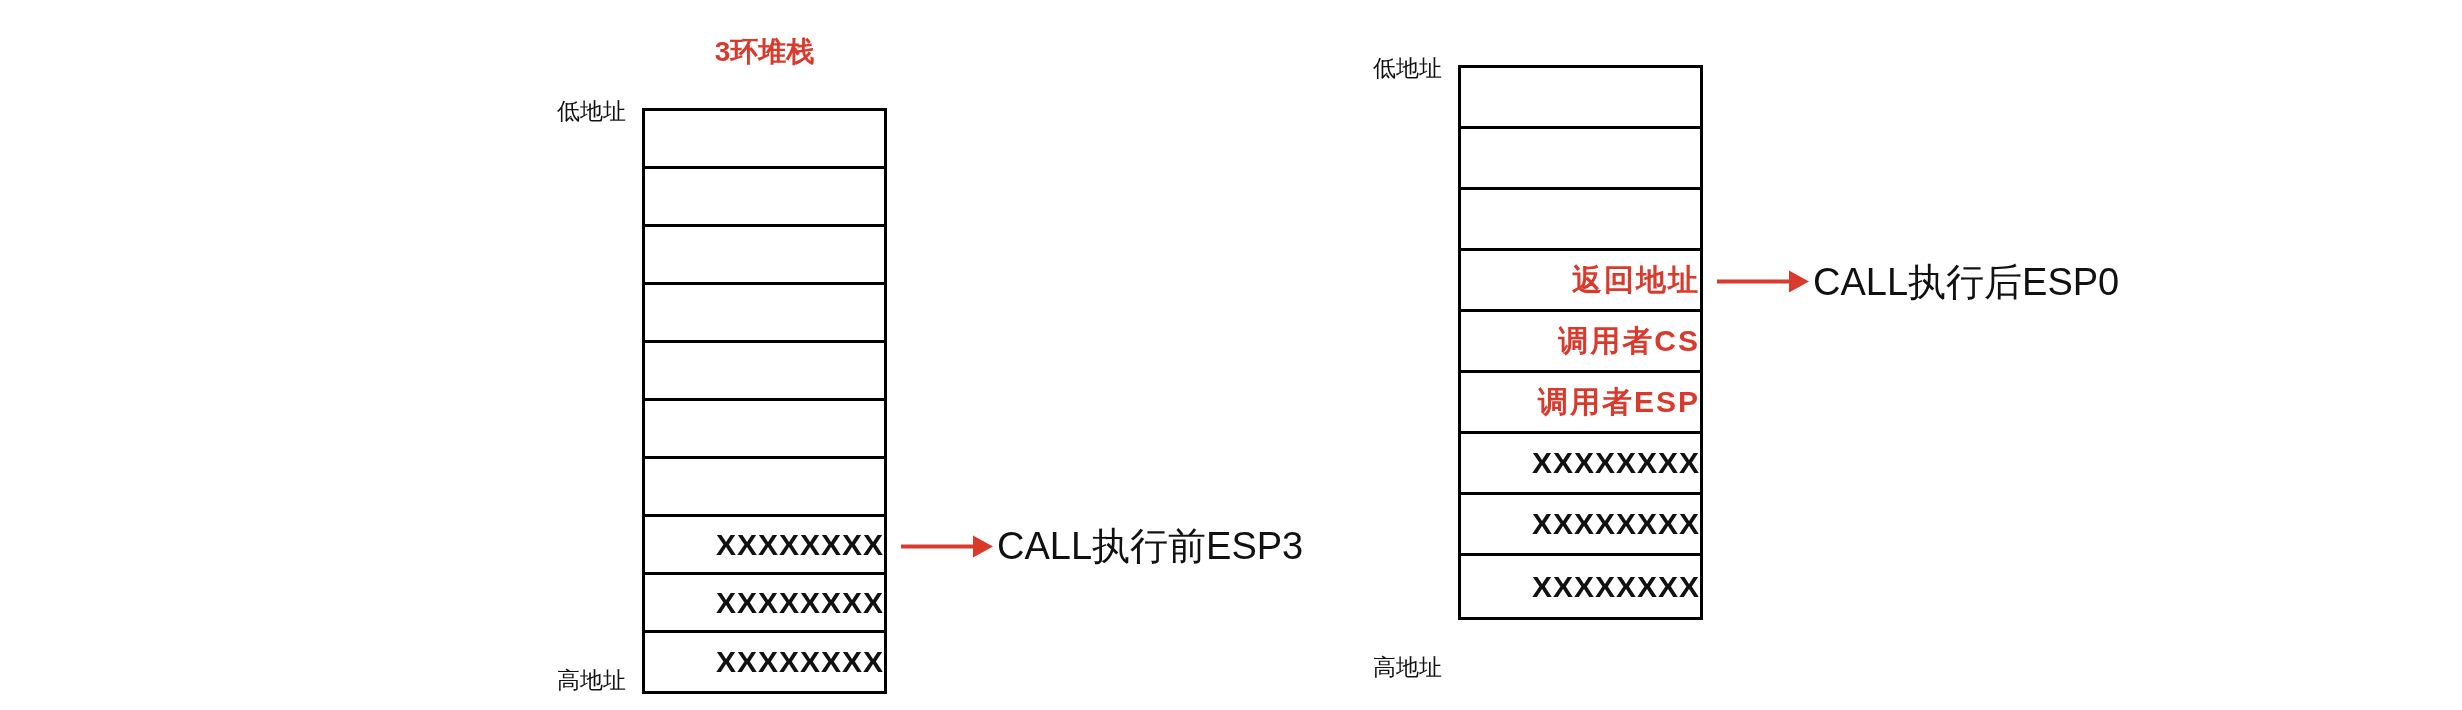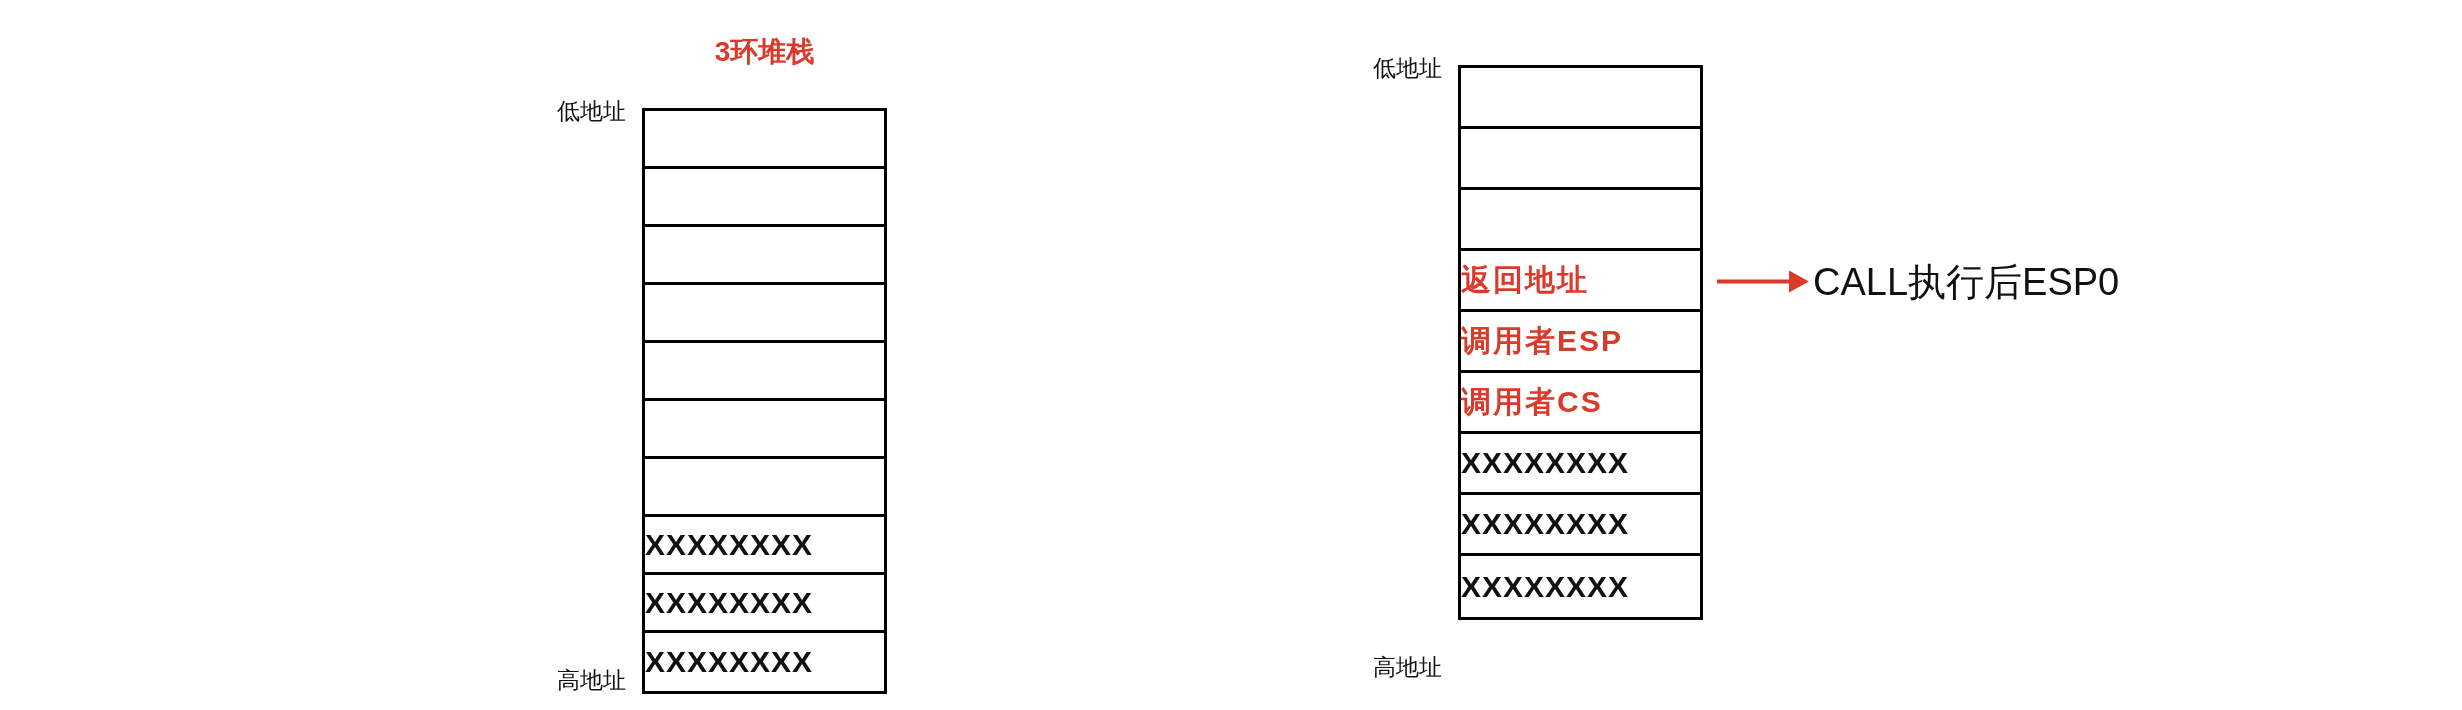--- a/index.html
+++ b/index.html
@@ -49,21 +49,21 @@
     top: var(--box-top);
     width: var(--box-w);
     border: 3px solid #000;
     background: #fff;
   }
   .stack-row {
     height: var(--row-h);
     border-bottom: 3px solid #000;
     display: flex;
     align-items: center;
-    justify-content: flex-start;
+    justify-content: flex-end;
   }
   .stack-row:last-child { border-bottom: none; }
   .stack-row span {
     font-size: 30px;
     font-weight: 700;
     letter-spacing: 1px;
     color: var(--ink);
     white-space: nowrap;
   }
   .stack-row.highlight span {
@@ -129,42 +129,47 @@
           <span>XXXXXXXX</span>
         </div>
         <div class="stack-row data">
           <span>XXXXXXXX</span>
         </div>
         <div class="stack-row data">
           <span>XXXXXXXX</span>
         </div>
       </div>
     <div class="addr-label high">高地址</div>
+    <div class="pointer">
+      <span class="arrow-line"></span>
+      <span class="arrow-head"></span>
+      <span class="pointer-label">CALL执行前ESP3</span>
+    </div>
   </section>
 
   <section class="stack-diagram" style="--box-left: 1458px; --box-top: 65px; --box-w: 245px; --row-h: 61px; --title-top: 14px; --rows: 10; --ptr-row: 3;">
     <div class="addr-label low">低地址</div>
     <div class="stack-box">
         <div class="stack-row empty">
           <span></span>
         </div>
         <div class="stack-row empty">
           <span></span>
         </div>
         <div class="stack-row empty">
           <span></span>
         </div>
         <div class="stack-row highlight">
           <span>返回地址</span>
         </div>
         <div class="stack-row highlight">
-          <span>调用者ESP</span>
+          <span>调用者CS</span>
         </div>
         <div class="stack-row highlight">
-          <span>调用者CS</span>
+          <span>调用者ESP</span>
         </div>
         <div class="stack-row data">
           <span>XXXXXXXX</span>
         </div>
         <div class="stack-row data">
           <span>XXXXXXXX</span>
         </div>
         <div class="stack-row data">
           <span>XXXXXXXX</span>
         </div>

